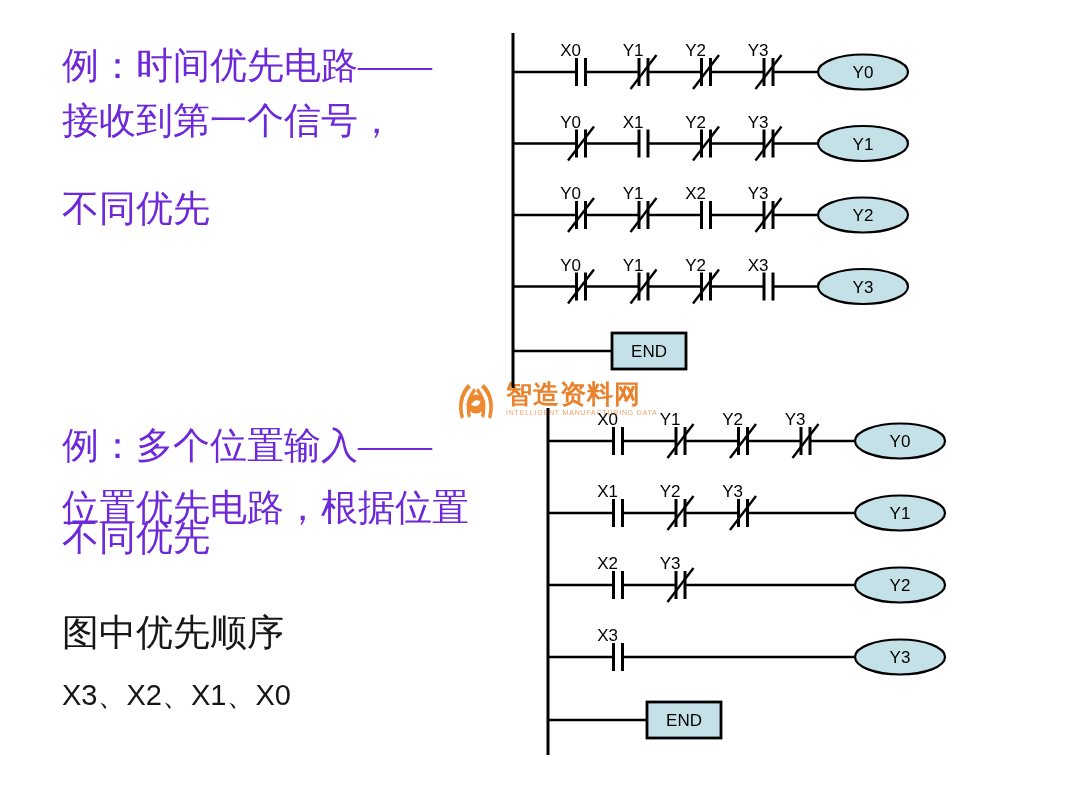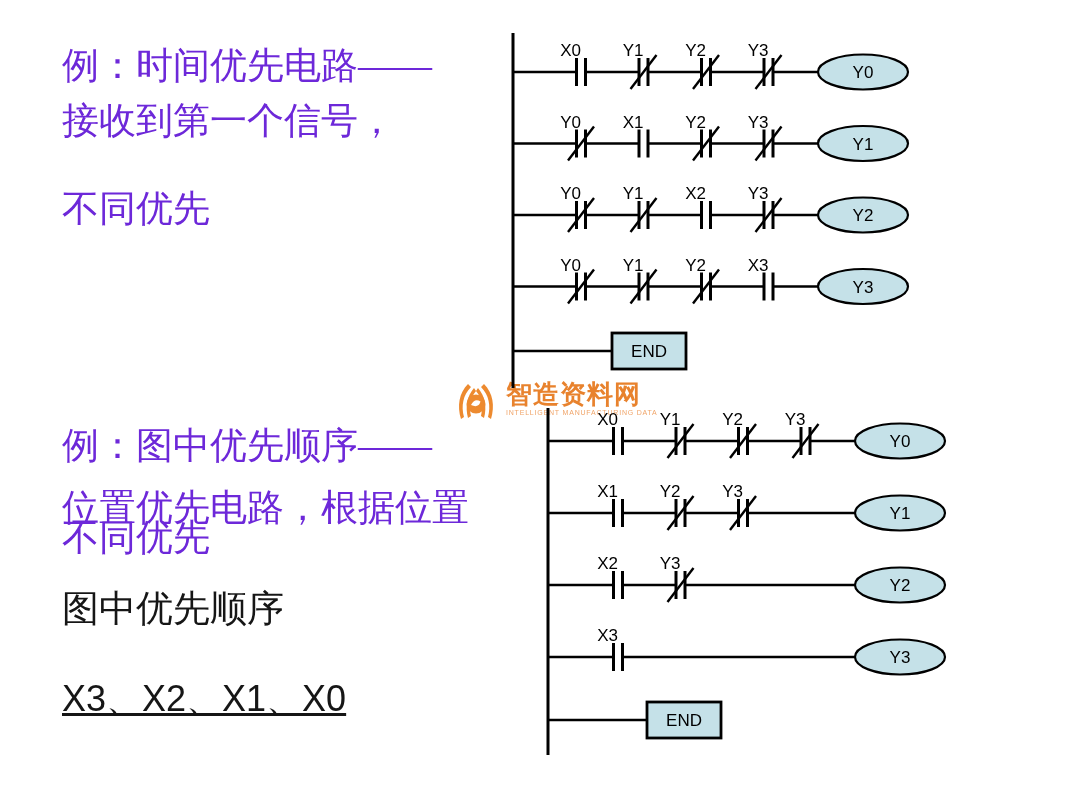--- a/index.html
+++ b/index.html
@@ -6,21 +6,21 @@
   .slide{
     position:relative;width:1080px;height:810px;background:#ffffff;
     overflow:hidden;font-family:"Liberation Sans",sans-serif;
   }
   .tline{position:absolute;left:62px;white-space:nowrap;line-height:1;}
   .serif{font-family:"Liberation Serif","DejaVu Serif",serif;}
   .sans{font-family:"Liberation Sans","DejaVu Sans",sans-serif;}
   .blue{color:#6d28d9;}
   .black{color:#161616;}
   .sz37{font-size:37px;}
-  .sz36{font-size:36px;text-decoration:underline;}
+  .sz36{font-size:29px;}
   .ladder{position:absolute;z-index:3;}
   #ladder-0{left:500px;top:28px;}
   #ladder-1{left:535px;top:403px;}
   .watermark{
     position:absolute;left:452px;top:376px;z-index:2;
     display:flex;align-items:flex-start;justify-content:center;
   }
   .wm-icon{width:48px;height:48px;margin-right:6px;}
   .wm-textcol{padding-top:5px;}
   .wm-title{
@@ -34,25 +34,25 @@
 </style>
 </head>
 <body>
 
 <div class="slide">
 
   <div class="tline serif blue sz37" style="top:47px">例：时间优先电路——</div>
   <div class="tline serif blue sz37" style="top:102px">接收到第一个信号，</div>
   <div class="tline serif blue sz37" style="top:190px">不同优先</div>
 
-  <div class="tline serif blue sz37" style="top:427px">例：图中优先顺序——</div>
+  <div class="tline serif blue sz37" style="top:427px">例：多个位置输入——</div>
   <div class="tline serif blue sz37" style="top:489px">位置优先电路，根据位置</div>
   <div class="tline serif blue sz37" style="top:519px">不同优先</div>
 
-  <div class="tline serif black sz37" style="top:590px">图中优先顺序</div>
+  <div class="tline serif black sz37" style="top:614px">图中优先顺序</div>
   <div class="tline sans  black sz36" style="top:681px">X3、X2、X1、X0</div>
 
   <svg id="ladder-0" class="ladder" width="420" height="375">
       <line x1="13" y1="5" x2="13" y2="360" stroke="#000000" stroke-width="3"></line>
       <line x1="13" y1="44" x2="76.5" y2="44" stroke="#000000" stroke-width="2.4"></line>
       <line x1="76.5" y1="30" x2="76.5" y2="58" stroke="#000000" stroke-width="3"></line>
       <line x1="85.5" y1="30" x2="85.5" y2="58" stroke="#000000" stroke-width="3"></line>
       <text x="81" y="28" text-anchor="end" font-size="17" font-family="Liberation Sans, DejaVu Sans, sans-serif" fill="#000">X0</text>
       <line x1="85.5" y1="44" x2="139" y2="44" stroke="#000000" stroke-width="2.4"></line>
       <line x1="139" y1="30" x2="139" y2="58" stroke="#000000" stroke-width="3"></line>

